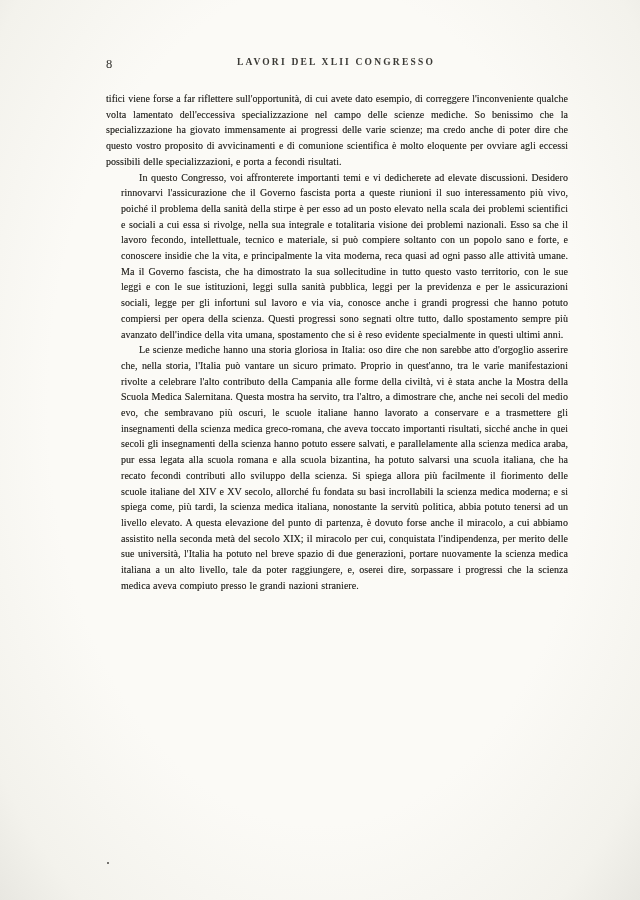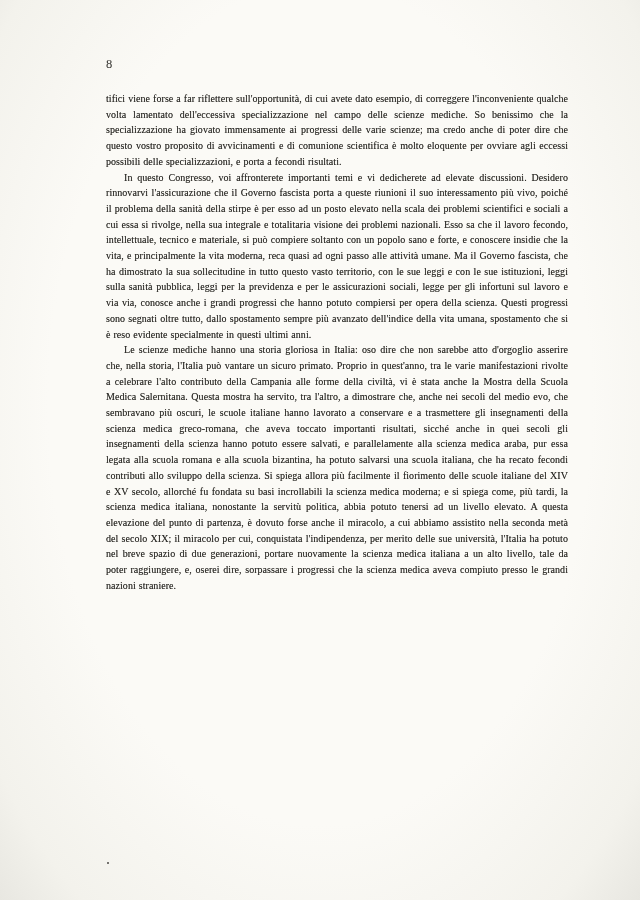--- a/index.html
+++ b/index.html
@@ -58,38 +58,40 @@
     text-shadow: 0 0 0.5px rgba(43, 42, 38, 0.55);
     letter-spacing: 0.05px;
     word-spacing: 0.4px;
   }
   .text-block p {
     margin: 0;
     padding: 0;
   }
   .text-block p.indented {
     text-indent: 18px;
+    margin-left: 15px;
   }
   .scan-speck {
     position: absolute;
     left: 107px;
     top: 862px;
     width: 2px;
     height: 2px;
     background: #4a4944;
     border-radius: 50%;
   }
 </style>
 </head>
 <body>
 
 <div class="scan-page">
 
   <div class="running-header">
     <span class="page-number">8</span>
+    <span class="running-title">LAVORI DEL XLII CONGRESSO</span>
   </div>
 
   <div class="text-block">
     <p>tifici viene forse a far riflettere sull'opportunità, di cui avete dato esempio, di correggere l'inconveniente qualche volta lamentato dell'eccessiva specializzazione nel campo delle scienze mediche. So benissimo che la specializzazione ha giovato immensamente ai progressi delle varie scienze; ma credo anche di poter dire che questo vostro proposito di avvicinamenti e di comunione scientifica è molto eloquente per ovviare agli eccessi possibili delle specializzazioni, e porta a fecondi risultati.</p>
     <p class="indented">In questo Congresso, voi affronterete importanti temi e vi dedicherete ad elevate discussioni. Desidero rinnovarvi l'assicurazione che il Governo fascista porta a queste riunioni il suo interessamento più vivo, poiché il problema della sanità della stirpe è per esso ad un posto elevato nella scala dei problemi scientifici e sociali a cui essa si rivolge, nella sua integrale e totalitaria visione dei problemi nazionali. Esso sa che il lavoro fecondo, intellettuale, tecnico e materiale, si può compiere soltanto con un popolo sano e forte, e conoscere insidie che la vita, e principalmente la vita moderna, reca quasi ad ogni passo alle attività umane. Ma il Governo fascista, che ha dimostrato la sua sollecitudine in tutto questo vasto territorio, con le sue leggi e con le sue istituzioni, leggi sulla sanità pubblica, leggi per la previdenza e per le assicurazioni sociali, legge per gli infortuni sul lavoro e via via, conosce anche i grandi progressi che hanno potuto compiersi per opera della scienza. Questi progressi sono segnati oltre tutto, dallo spostamento sempre più avanzato dell'indice della vita umana, spostamento che si è reso evidente specialmente in questi ultimi anni.</p>
     <p class="indented">Le scienze mediche hanno una storia gloriosa in Italia: oso dire che non sarebbe atto d'orgoglio asserire che, nella storia, l'Italia può vantare un sicuro primato. Proprio in quest'anno, tra le varie manifestazioni rivolte a celebrare l'alto contributo della Campania alle forme della civiltà, vi è stata anche la Mostra della Scuola Medica Salernitana. Questa mostra ha servito, tra l'altro, a dimostrare che, anche nei secoli del medio evo, che sembravano più oscuri, le scuole italiane hanno lavorato a conservare e a trasmettere gli insegnamenti della scienza medica greco-romana, che aveva toccato importanti risultati, sicché anche in quei secoli gli insegnamenti della scienza hanno potuto essere salvati, e parallelamente alla scienza medica araba, pur essa legata alla scuola romana e alla scuola bizantina, ha potuto salvarsi una scuola italiana, che ha recato fecondi contributi allo sviluppo della scienza. Si spiega allora più facilmente il fiorimento delle scuole italiane del XIV e XV secolo, allorché fu fondata su basi incrollabili la scienza medica moderna; e si spiega come, più tardi, la scienza medica italiana, nonostante la servitù politica, abbia potuto tenersi ad un livello elevato. A questa elevazione del punto di partenza, è dovuto forse anche il miracolo, a cui abbiamo assistito nella seconda metà del secolo XIX; il miracolo per cui, conquistata l'indipendenza, per merito delle sue università, l'Italia ha potuto nel breve spazio di due generazioni, portare nuovamente la scienza medica italiana a un alto livello, tale da poter raggiungere, e, oserei dire, sorpassare i progressi che la scienza medica aveva compiuto presso le grandi nazioni straniere.</p>
   </div>
 
   <div class="scan-speck"></div>
 

